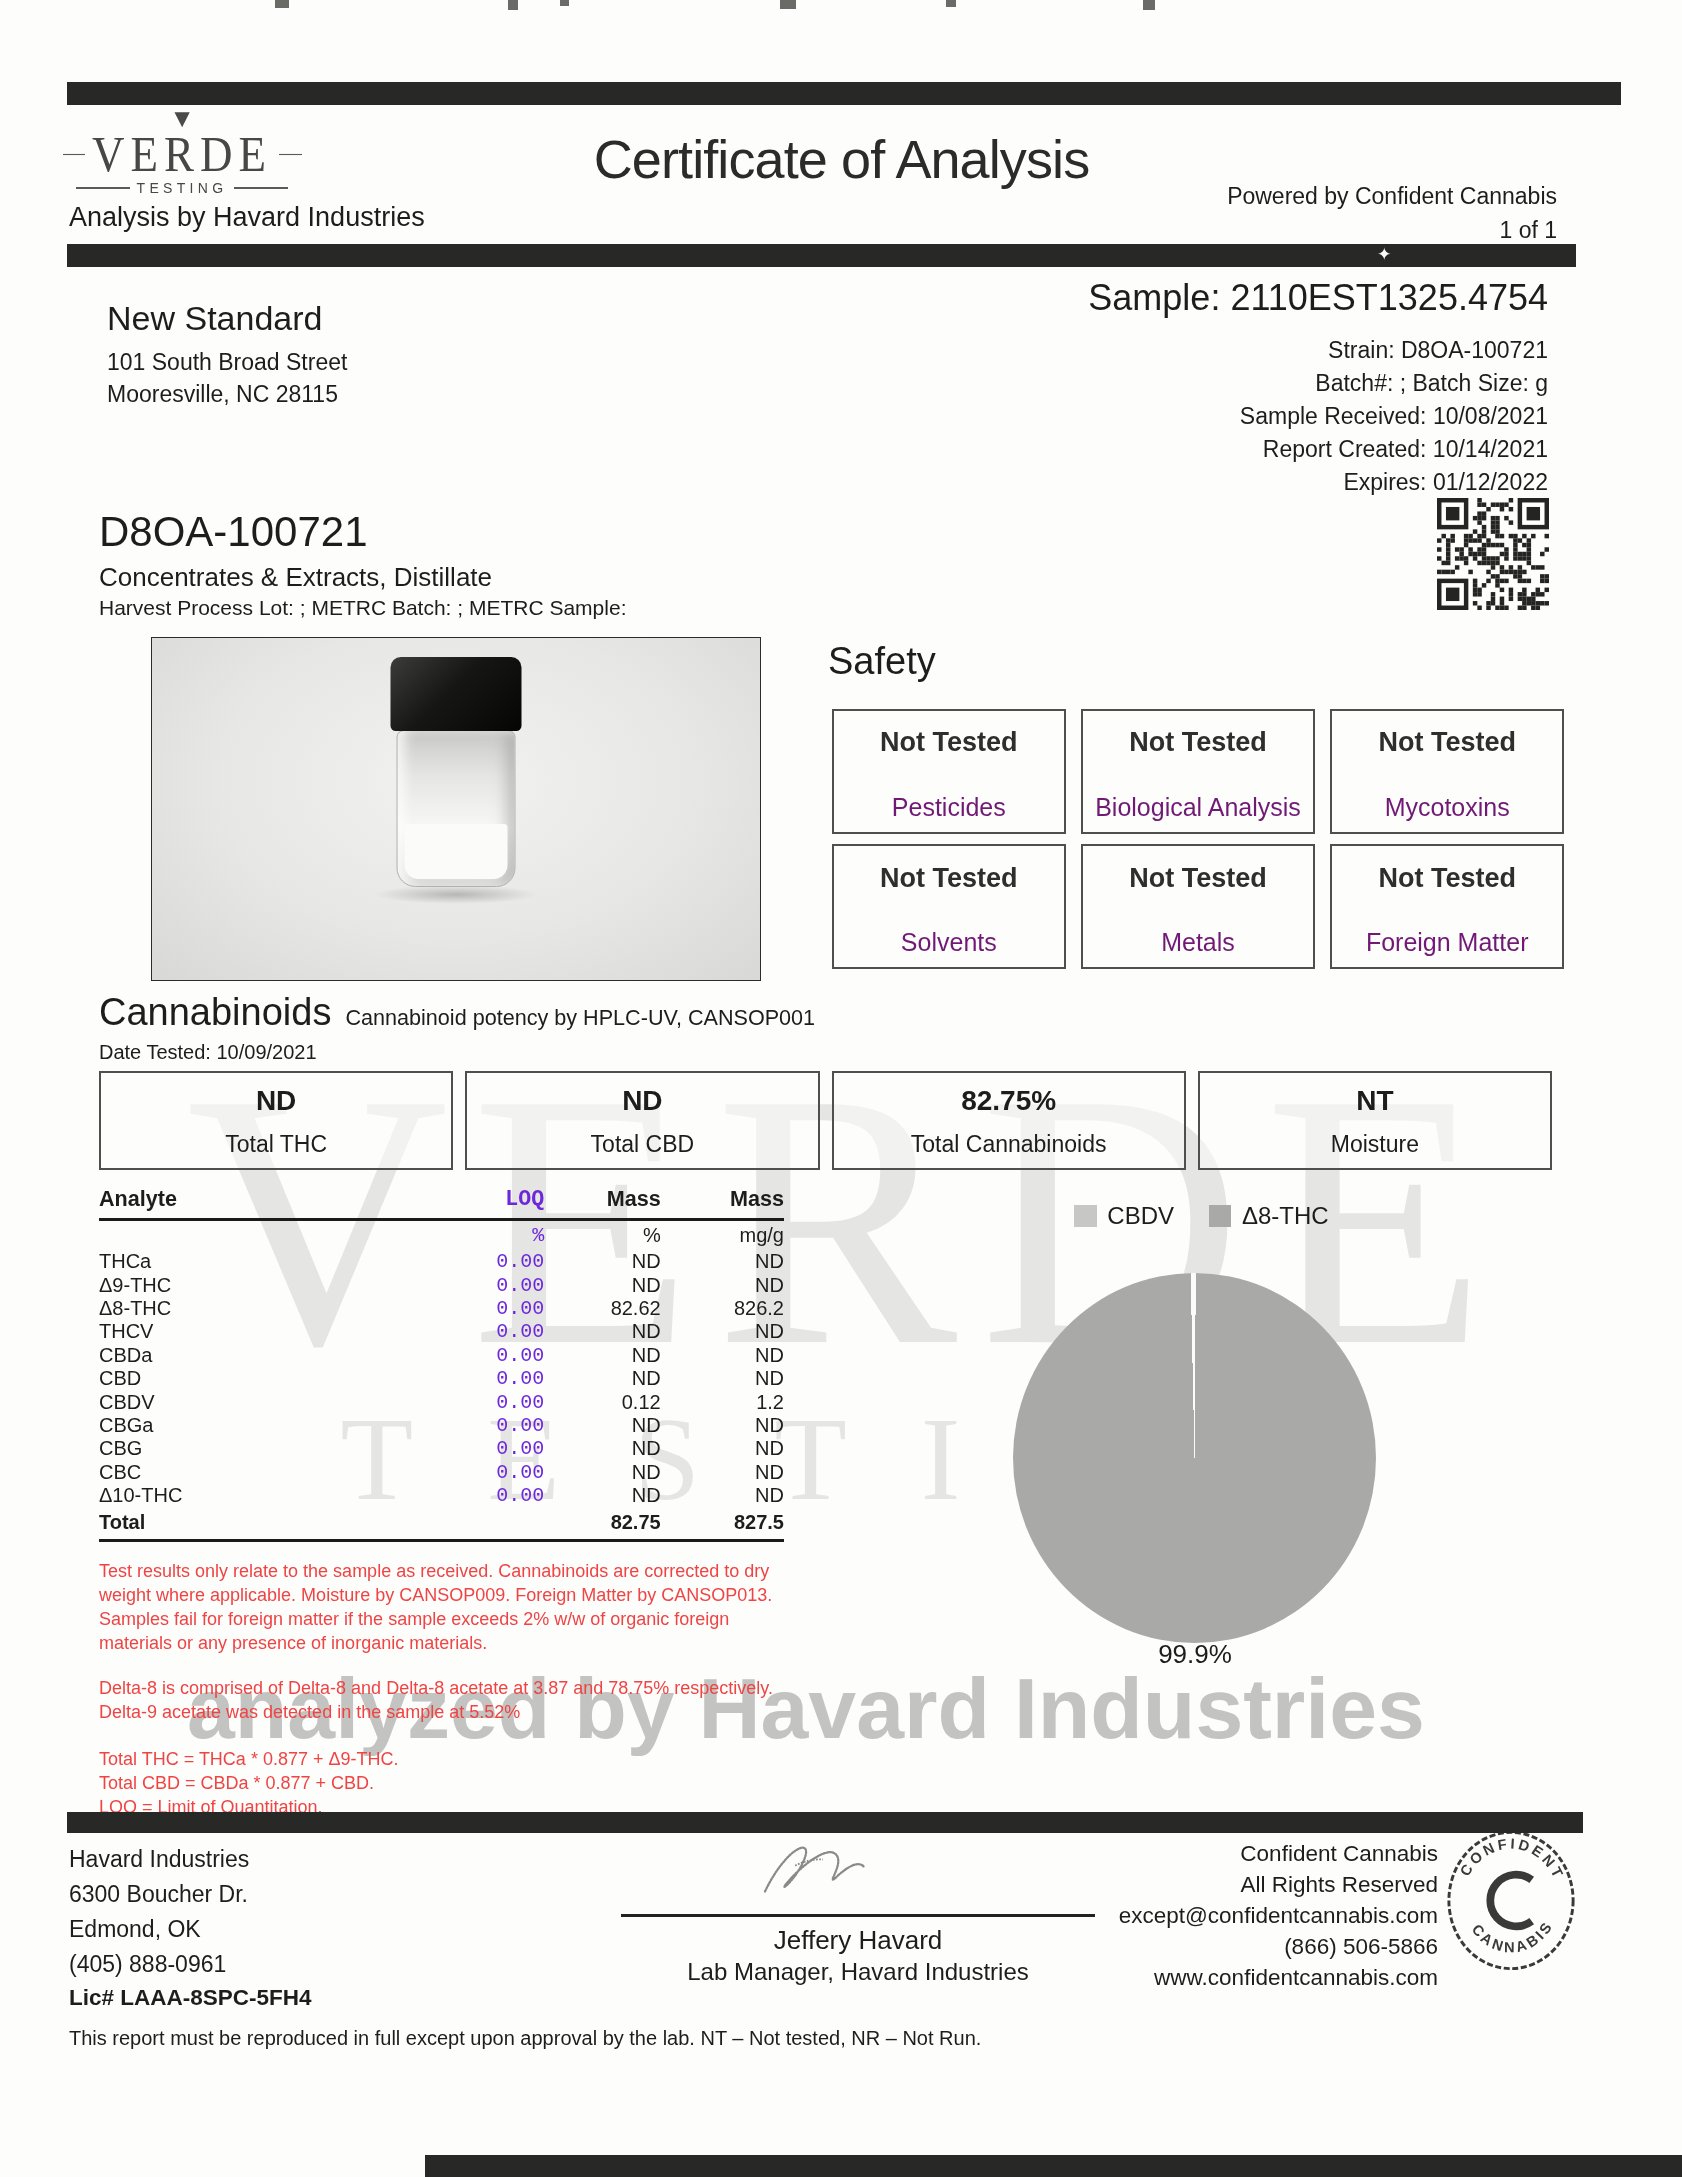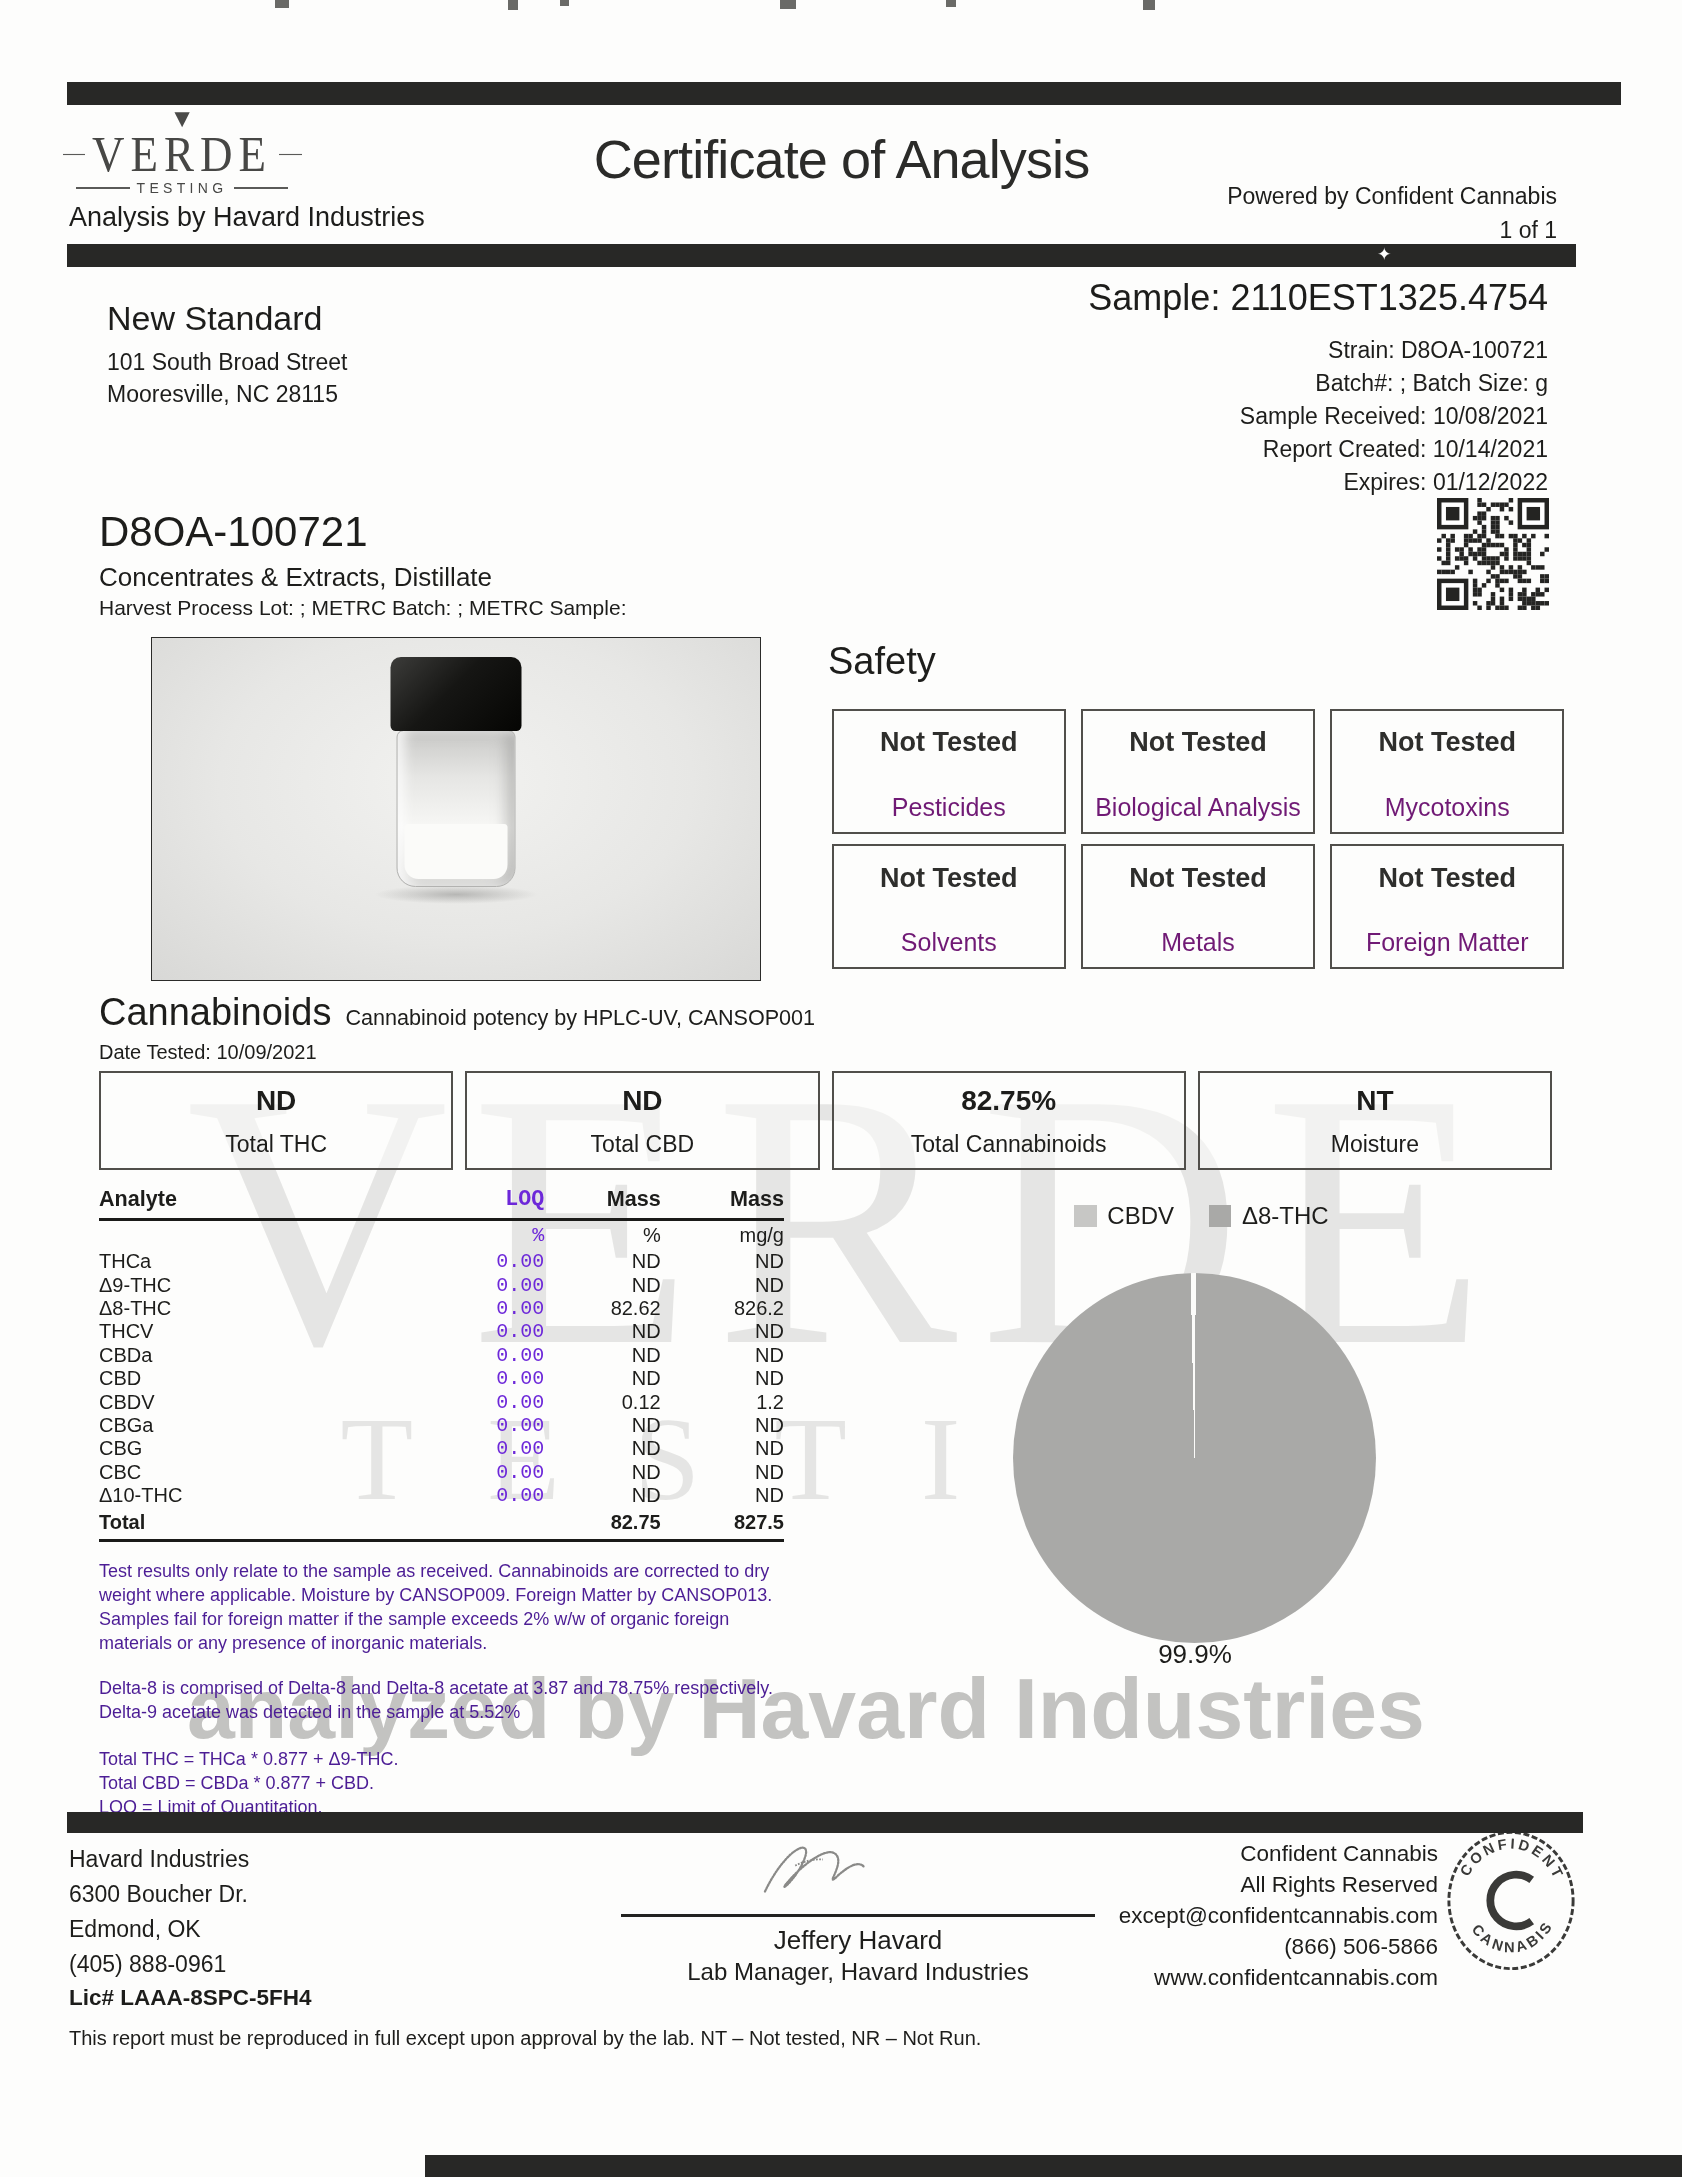--- a/index.html
+++ b/index.html
@@ -78,21 +78,21 @@
   th.c2 { text-align:right; width:20%; }
   th.c3 { text-align:right; width:17%; }
   th.c4 { text-align:right; width:18%; }
   td { font-size:20px; line-height:21.6px; padding:0.9px 0; }
   tr.units td { padding:4.3px 0 3.5px; }
   td.r { text-align:right; }
   .loq { color:#6d28d9;font-family:Liberation Mono, monospace; }
   tr.total td { font-weight:700; padding:4.3px 0 6px; border-bottom:3.5px solid #1b1b19; }
 
   
-  .notes { position:absolute; left:99px; top:1559px; width:692px; font-size:18px; line-height:24px; color:#4c1d95; z-index:2;}
+  .notes { position:absolute; left:99px; top:1559px; width:692px; font-size:18px; line-height:24px; color:#ef4444; z-index:2;}
   .notes p.gap { margin-top:21px; }
   .formulas { margin-top:22.5px; }
 
   
   .legend { position:absolute; left:1020px; top:1202px; width:363px; display:flex; justify-content:center; gap:35px; align-items:center; z-index:2;}
   .legend-item { display:flex; align-items:center; gap:10.4px; font-size:24px; }
   .swatch { width:22.5px; height:22.5px; }
   .pie { position:absolute; left:1013px; top:1273px; width:363px; height:370px; border-radius:50%; z-index:2;}
   .pie-label { position:absolute; left:1100px; top:1639px; width:190px; text-align:center; font-size:26px; z-index:2;}
 

